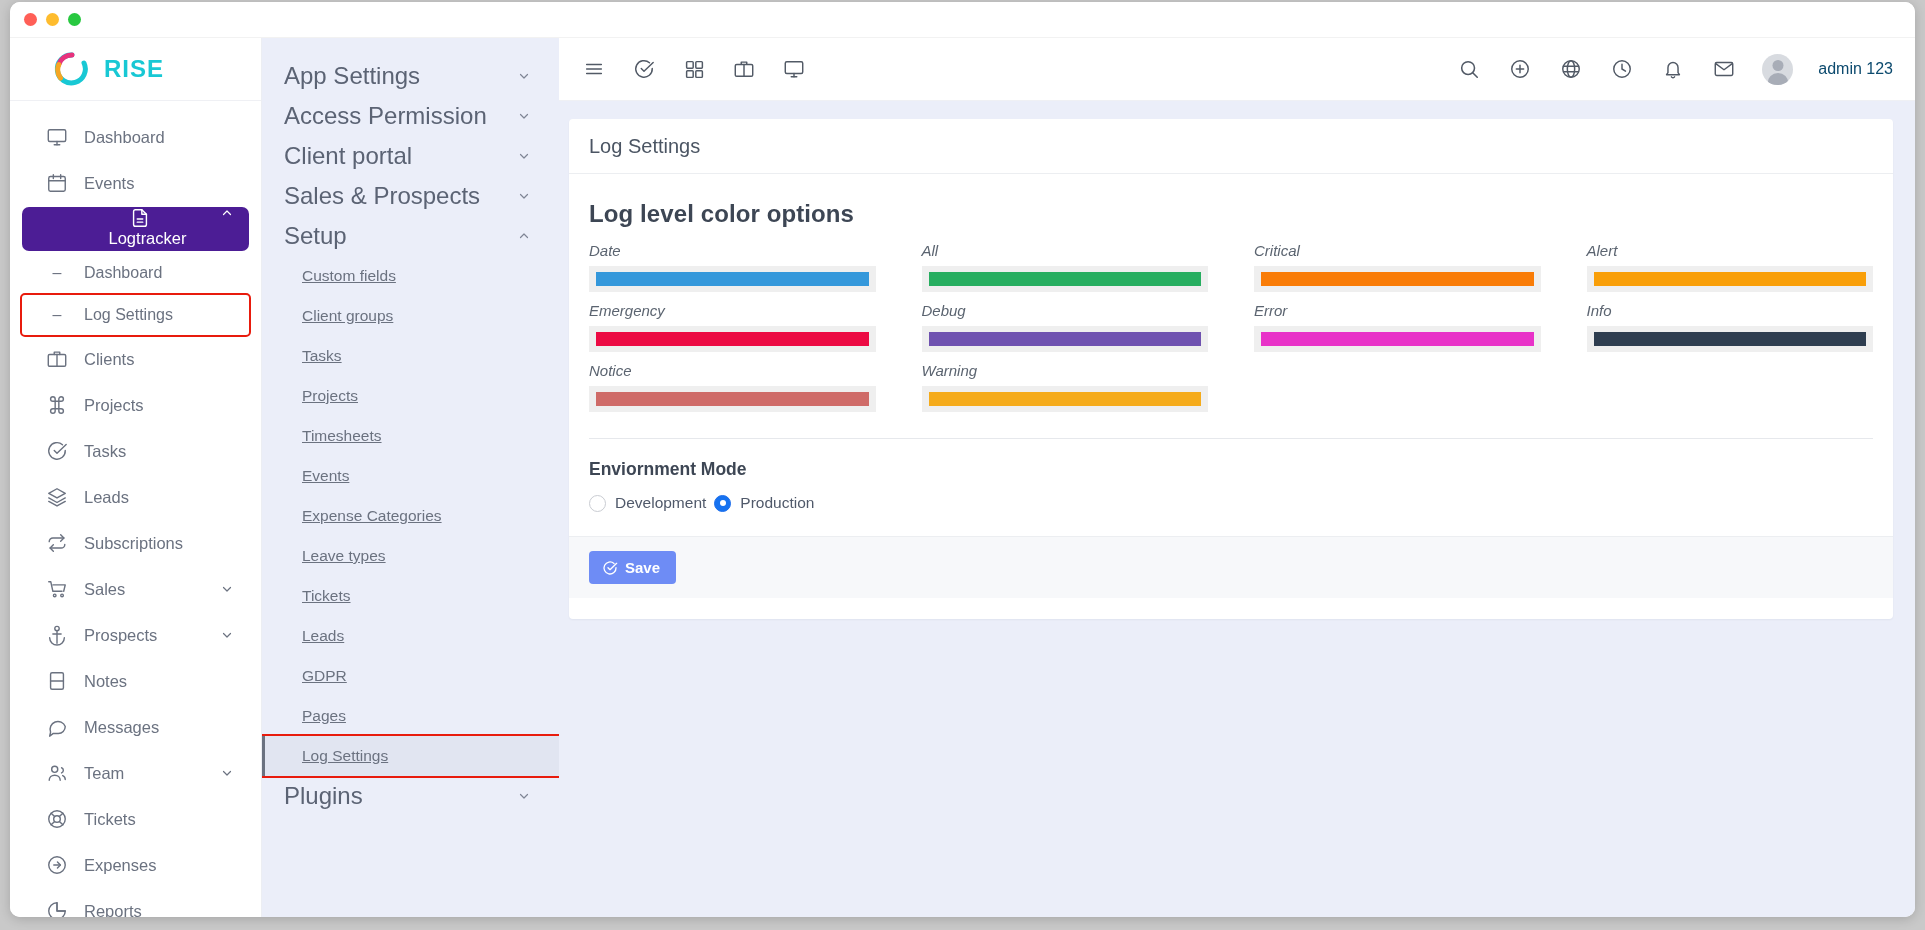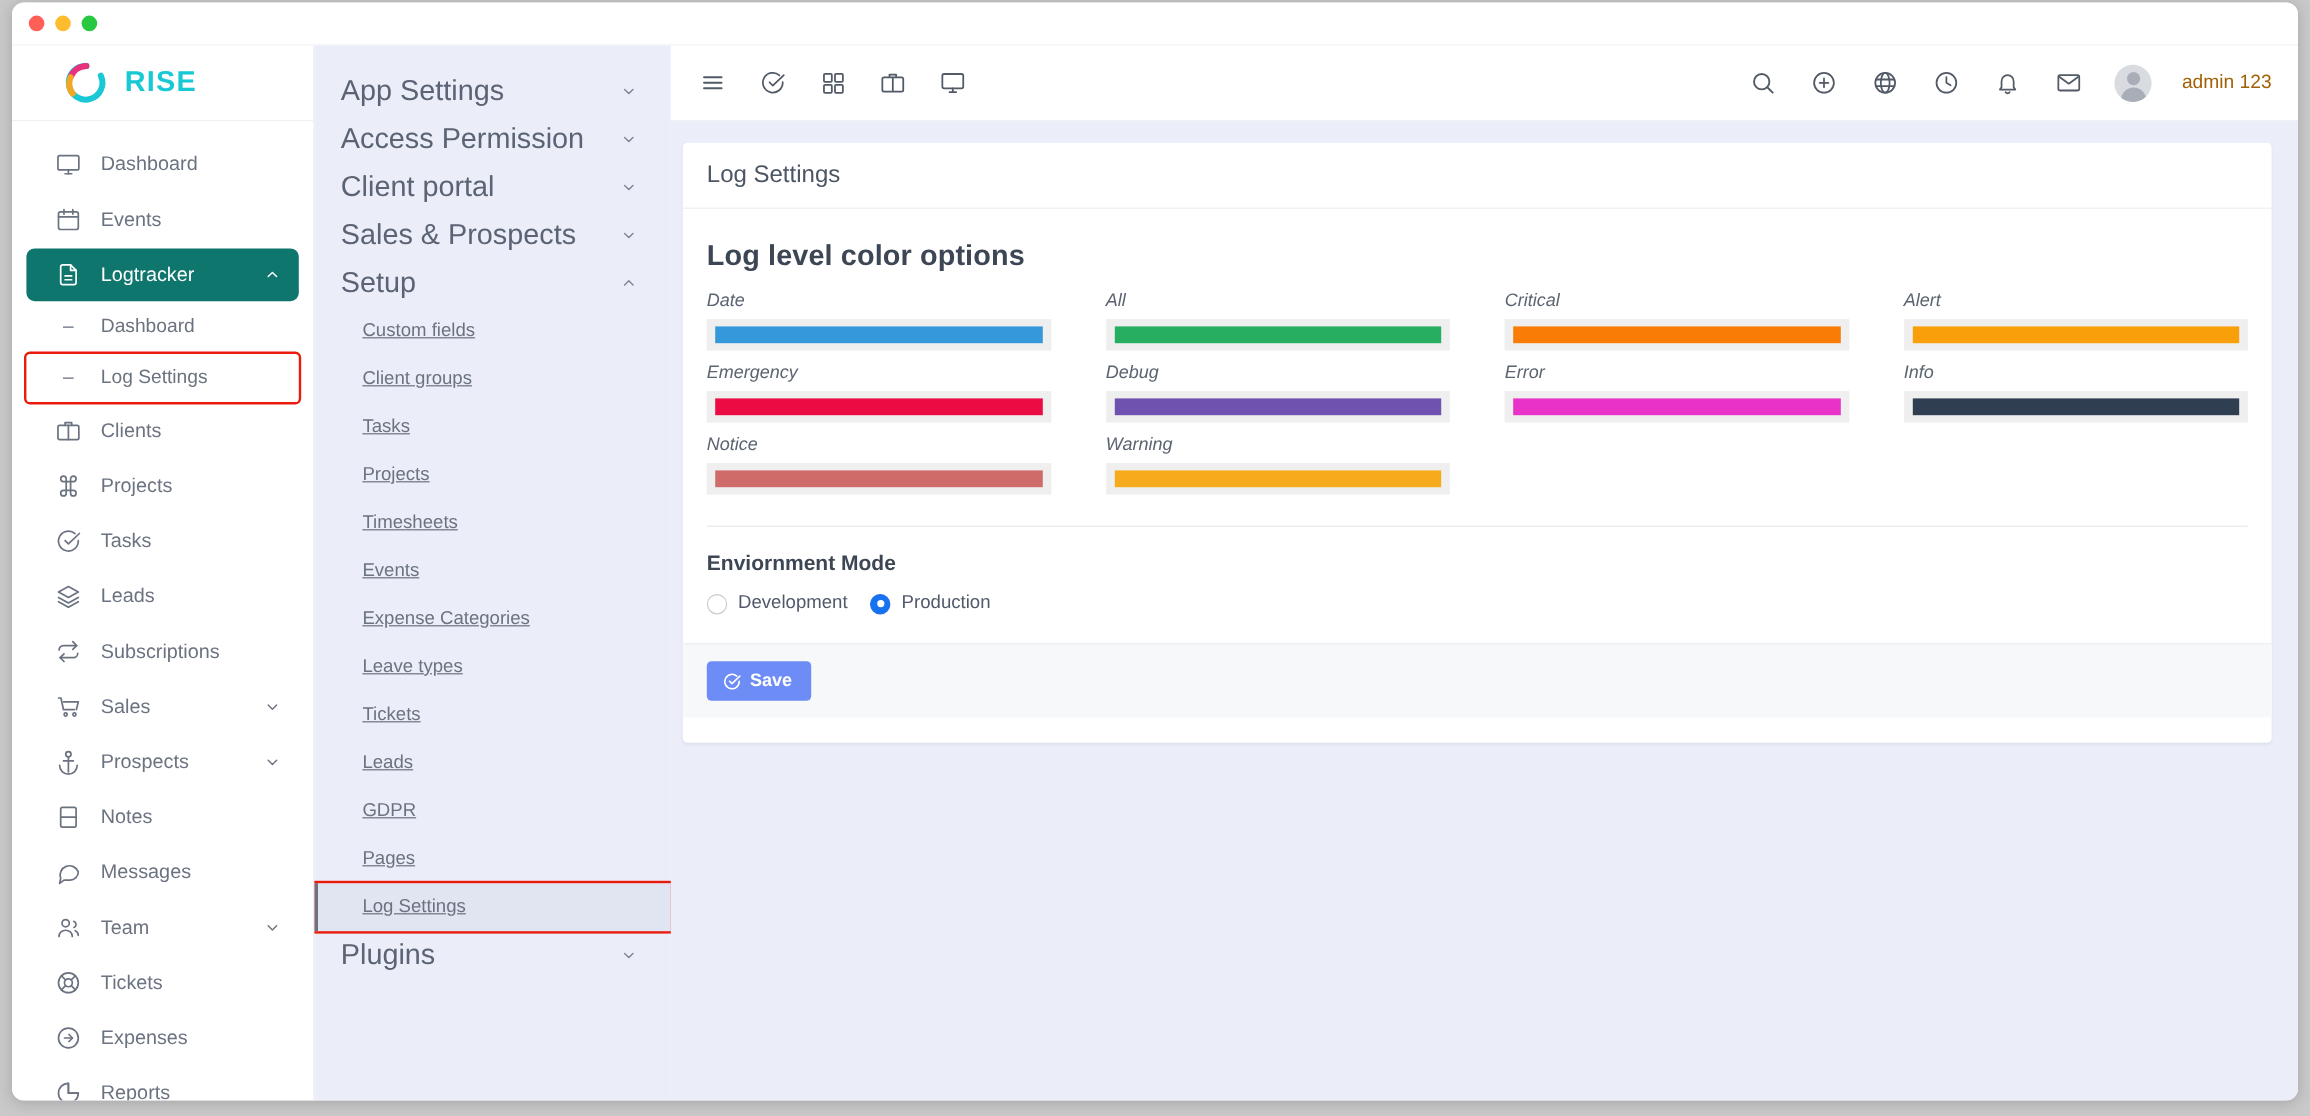--- a/index.html
+++ b/index.html
@@ -55,21 +55,21 @@
   .nav { padding-top: 14px; flex: 1; overflow: hidden; }
   .nav-item {
     display: flex; align-items: center;
     height: 44px; margin: 0 12px 2px 12px;
     padding-left: 24px;
     border-radius: 7px;
     color: #6b7280; font-size: 16.5px;
     cursor: pointer; position: relative;
   }
   .nav-item .ic { width: 22px; height: 22px; flex:0 0 22px; margin-right: 16px; display:flex; align-items:center; justify-content:center; }
-  .nav-item.active { background: #0f766e; color: #fff; }
+  .nav-item.active { background: #4c1d95; color: #fff; flex-direction: column; }
   .nav-item.active .ic svg { stroke: #fff; }
   .nav-item .chev { position: absolute; right: 16px; width: 12px; height: 12px; }
   .nav-sub {
     display: flex; align-items: center;
     height: 40px; margin: 0 12px 2px 12px;
     padding-left: 24px;
     color: #6b7280; font-size: 16px; border-radius: 7px;
     cursor: pointer; position: relative;
   }
   .nav-sub .dash { width: 22px; flex:0 0 22px; margin-right:16px; display:flex; align-items:center; justify-content:center;}
@@ -131,21 +131,21 @@
     background: #d8dbe0; overflow: hidden; position: relative;
   }
   .avatar::before {
     content:''; position:absolute; left:50%; top:6px; width:11px; height:11px;
     background:#a8adb7; border-radius:50%; transform:translateX(-50%);
   }
   .avatar::after {
     content:''; position:absolute; left:50%; top:19px; width:21px; height:16px;
     background:#a8adb7; border-radius:11px 11px 0 0; transform:translateX(-50%);
   }
-  .user-name { font-size: 16px; color: #a16207; }
+  .user-name { font-size: 16px; color: #0c4a6e; }
 
   .content-scroll { flex: 1; padding: 18px 22px 22px 10px; overflow: hidden; }
   .card {
     background: #ffffff; border-radius: 4px;
     box-shadow: 0 1px 2px rgba(20,30,60,.05);
     min-height: 500px;
   }
   .card-head {
     height: 55px; display: flex; align-items: center;
     padding: 0 20px; border-bottom: 1px solid #eceef1;
@@ -170,21 +170,21 @@
     height: 26px;
     display: block;
     cursor: pointer;
   }
   .color-swatch { width: 100%; height: 14px; display: block; }
 
   .divider { border-top: 1px solid #e6e8ec; margin: 4px 0 0 0; }
 
   .env-block { padding: 20px 0 0 0; }
   .env-title { font-size: 17.5px; font-weight: bold; color: #3d4654; margin-bottom: 14px; }
-  .radio-row { display: flex; align-items: center; gap: 19px; padding-bottom: 24px; }
+  .radio-row { display: flex; align-items: center; gap: 8px; padding-bottom: 24px; }
   .radio-opt { display: flex; align-items: center; gap: 9px; cursor: pointer; }
   .radio {
     width: 17px; height: 17px; border-radius: 50%;
     border: 1.5px solid #c9ccd2; background: #fff;
     display: inline-block; position: relative; flex: 0 0 17px;
   }
   .radio.checked { border: 1.5px solid #1f6feb; background: #1672f0; }
   .radio.checked::after {
     content:''; position:absolute; left:50%; top:50%;
     width:6px; height:6px; border-radius:50%; background:#fff;

